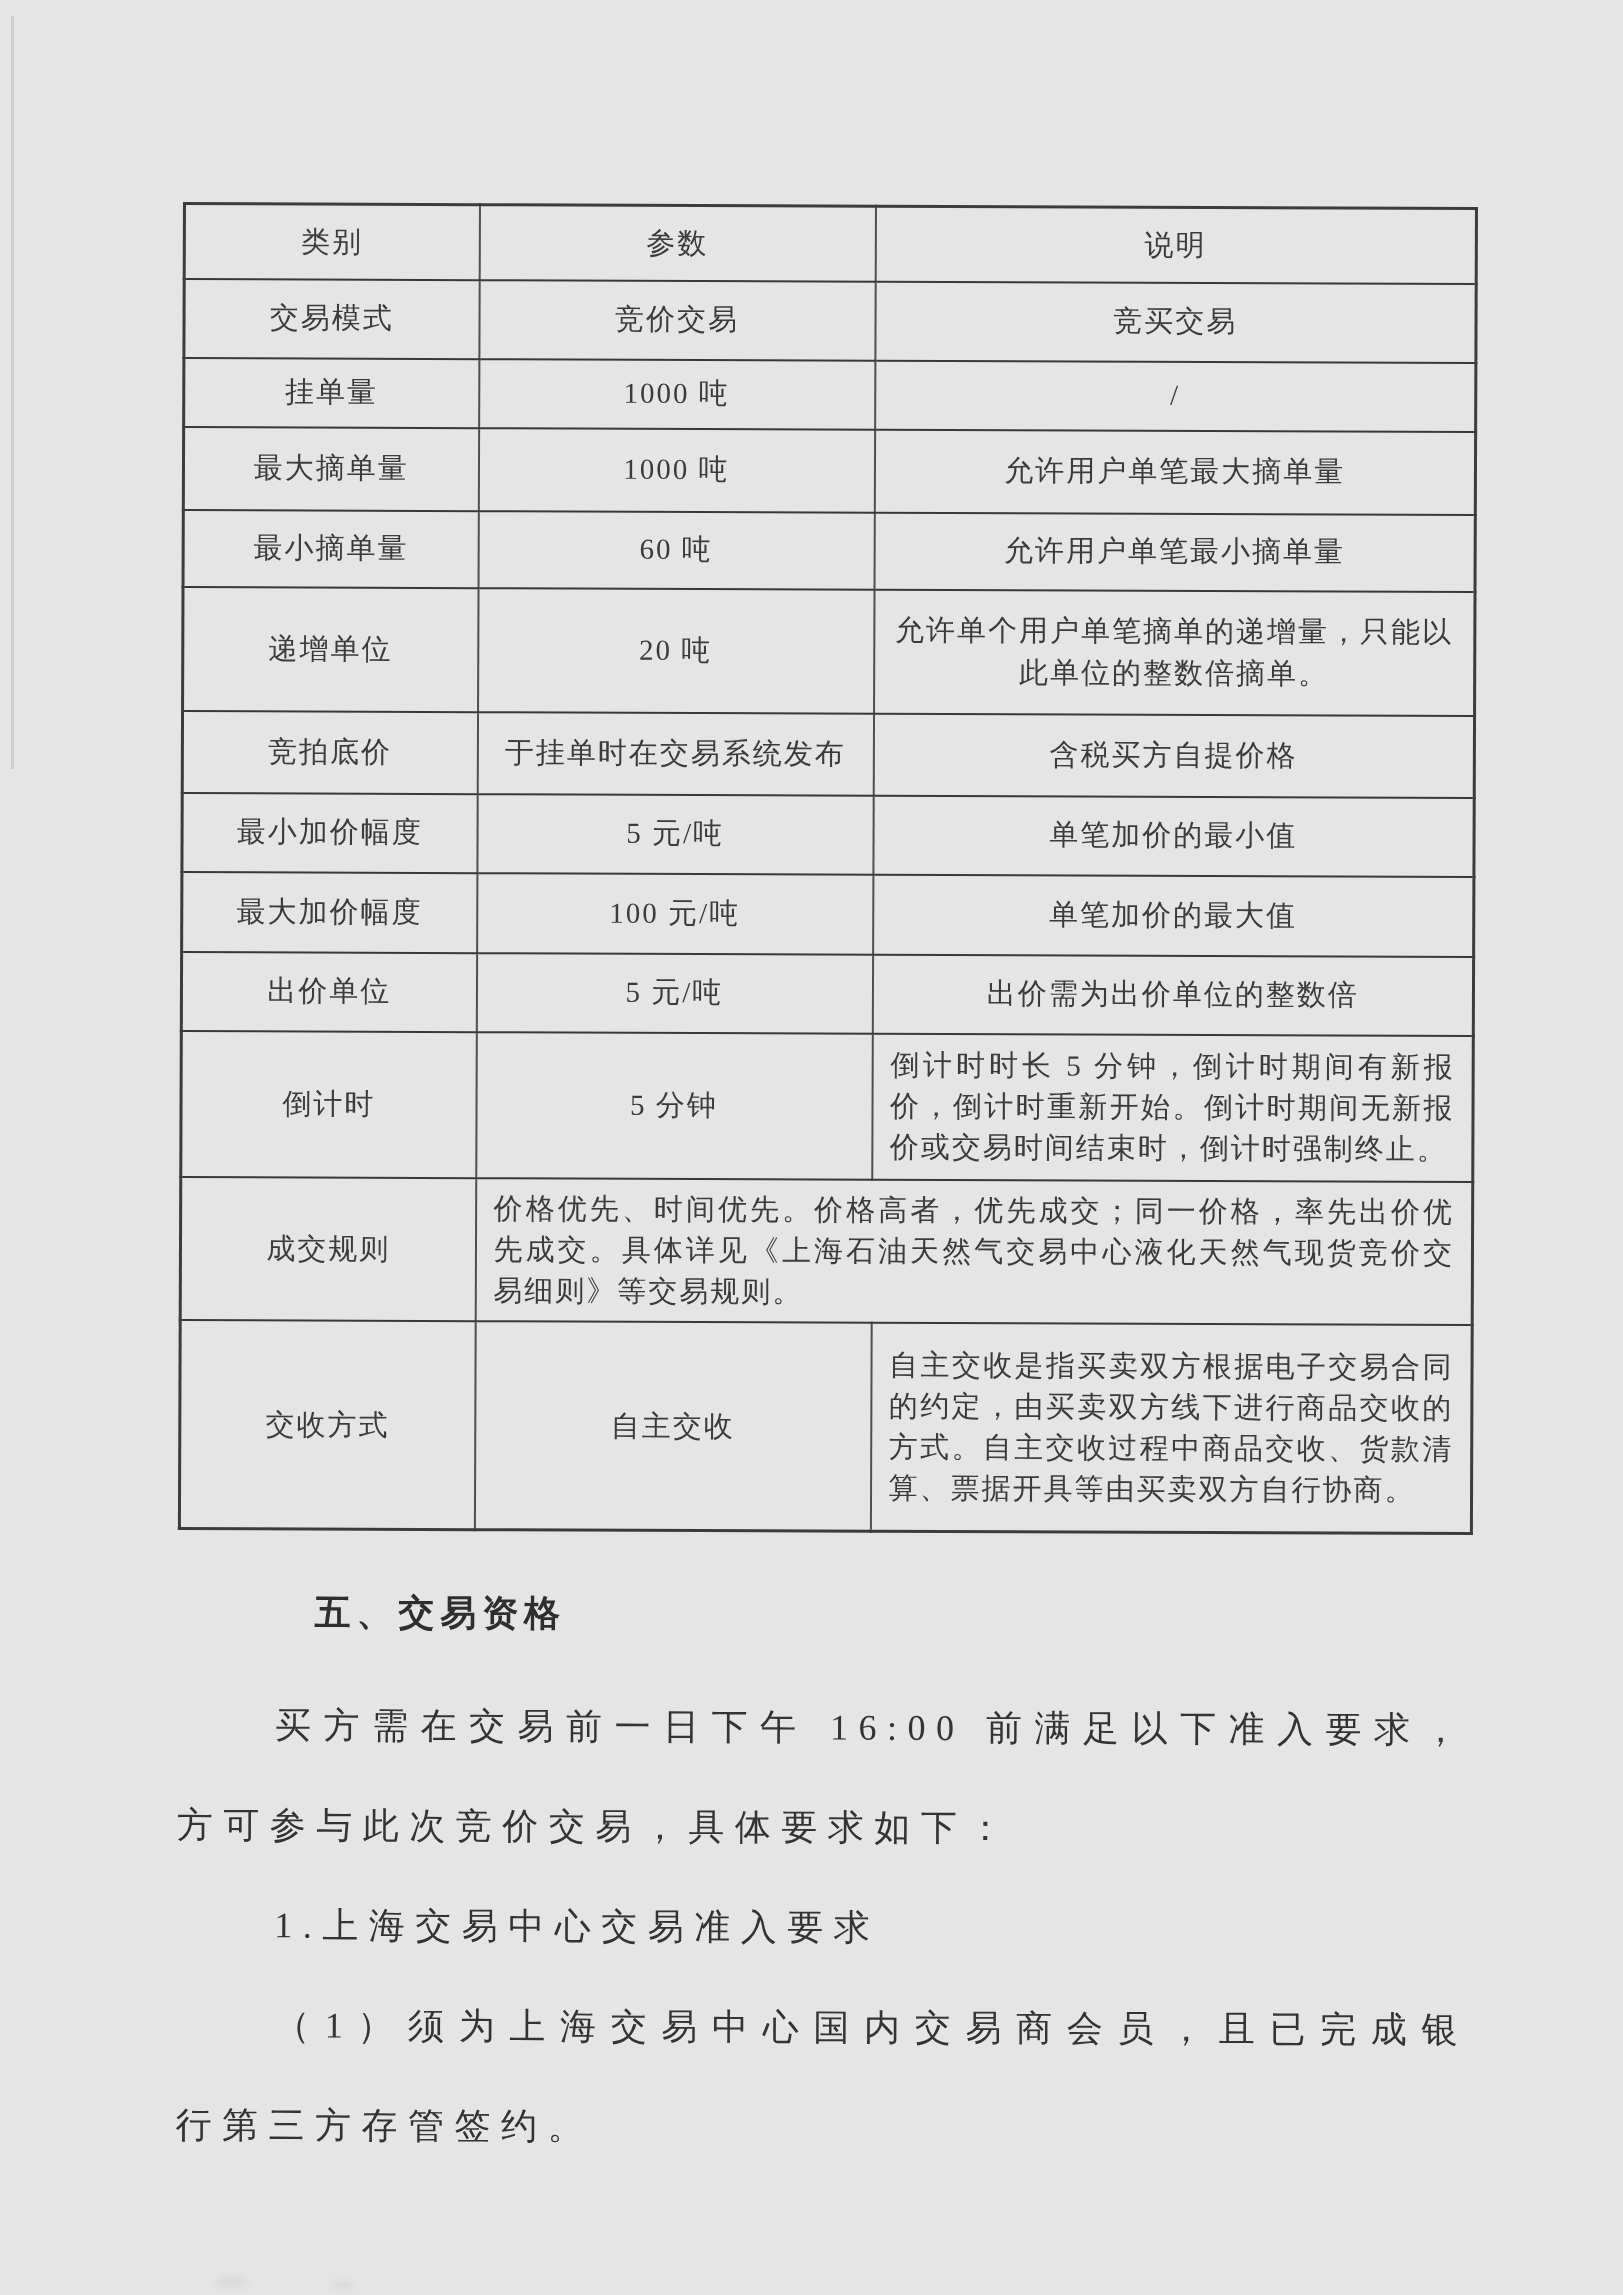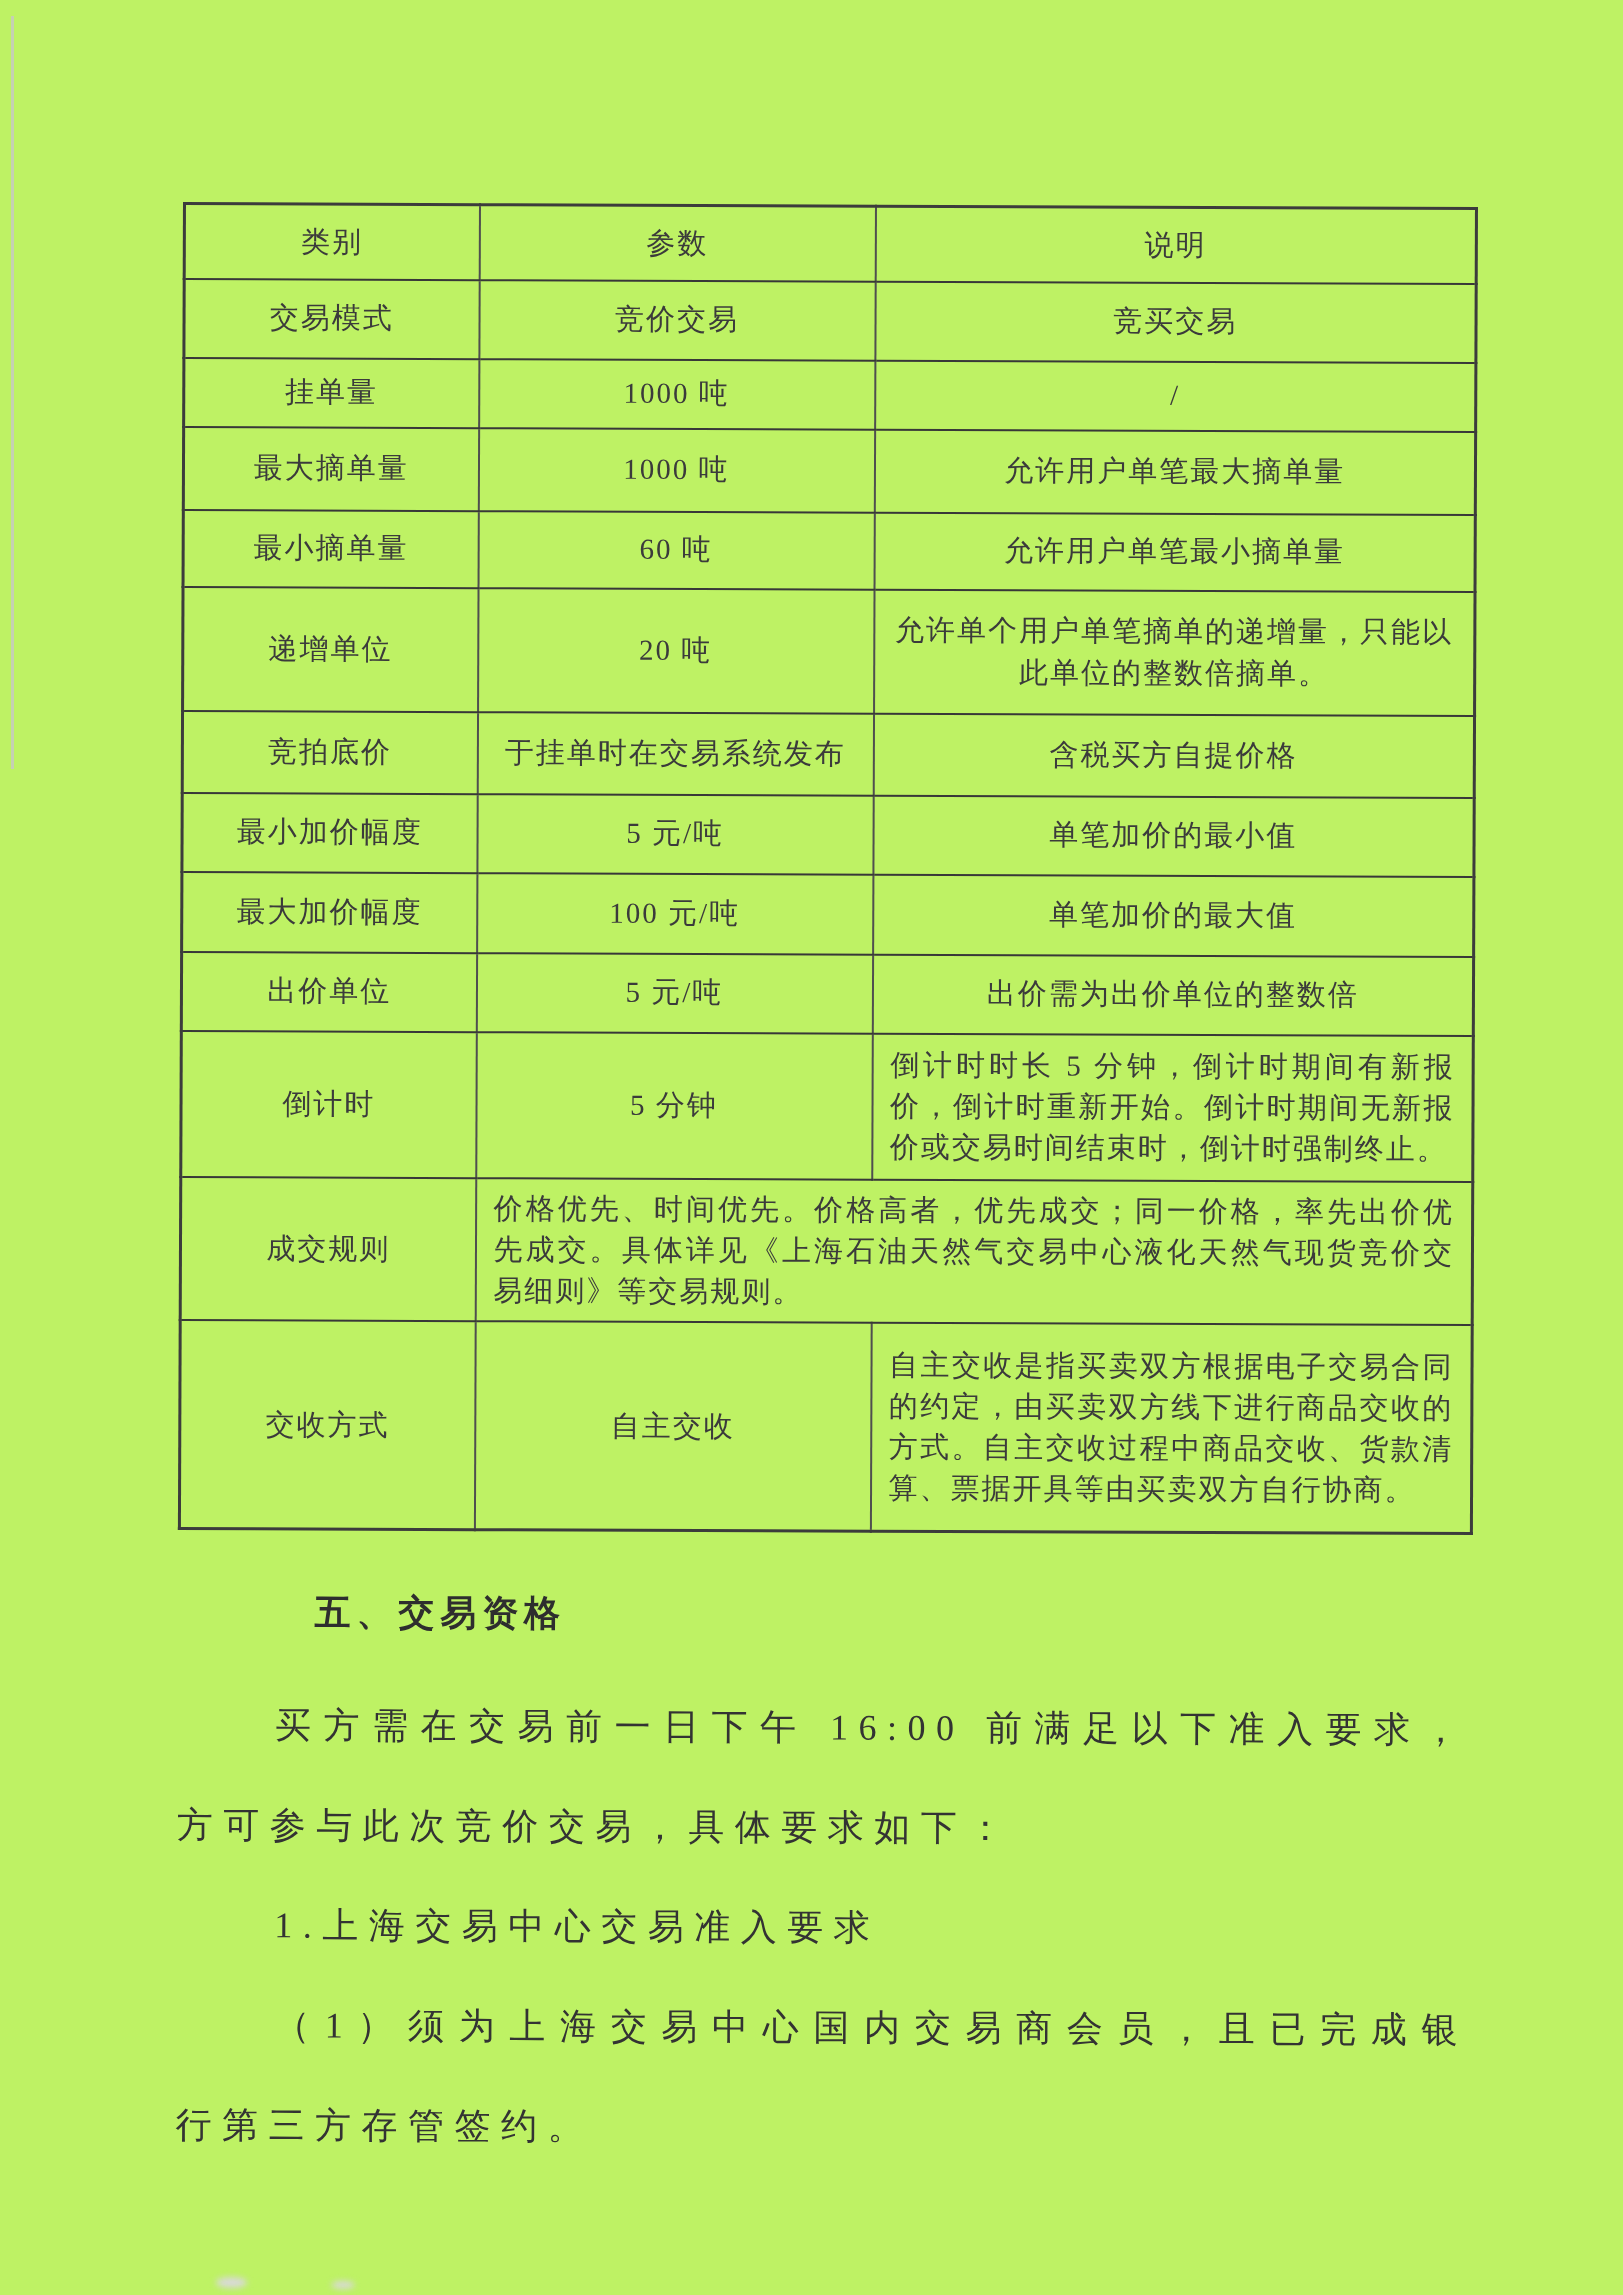--- a/index.html
+++ b/index.html
@@ -8,21 +8,21 @@
     background: #ffffff;
     width: 1624px;
     height: 2295px;
     overflow: hidden;
     font-family: "Liberation Serif", "DejaVu Serif", serif;
   }
   .page {
     position: relative;
     width: 1624px;
     height: 2295px;
-    background: #bef264;
+    background: #e5e5e5;
   }
   
   .edge-artifact {
     position: absolute;
     left: 10.5px;
     top: 15.7px;
     width: 3.3px;
     height: 753px;
     background: #c7c7c7;
     opacity: 0.8;

